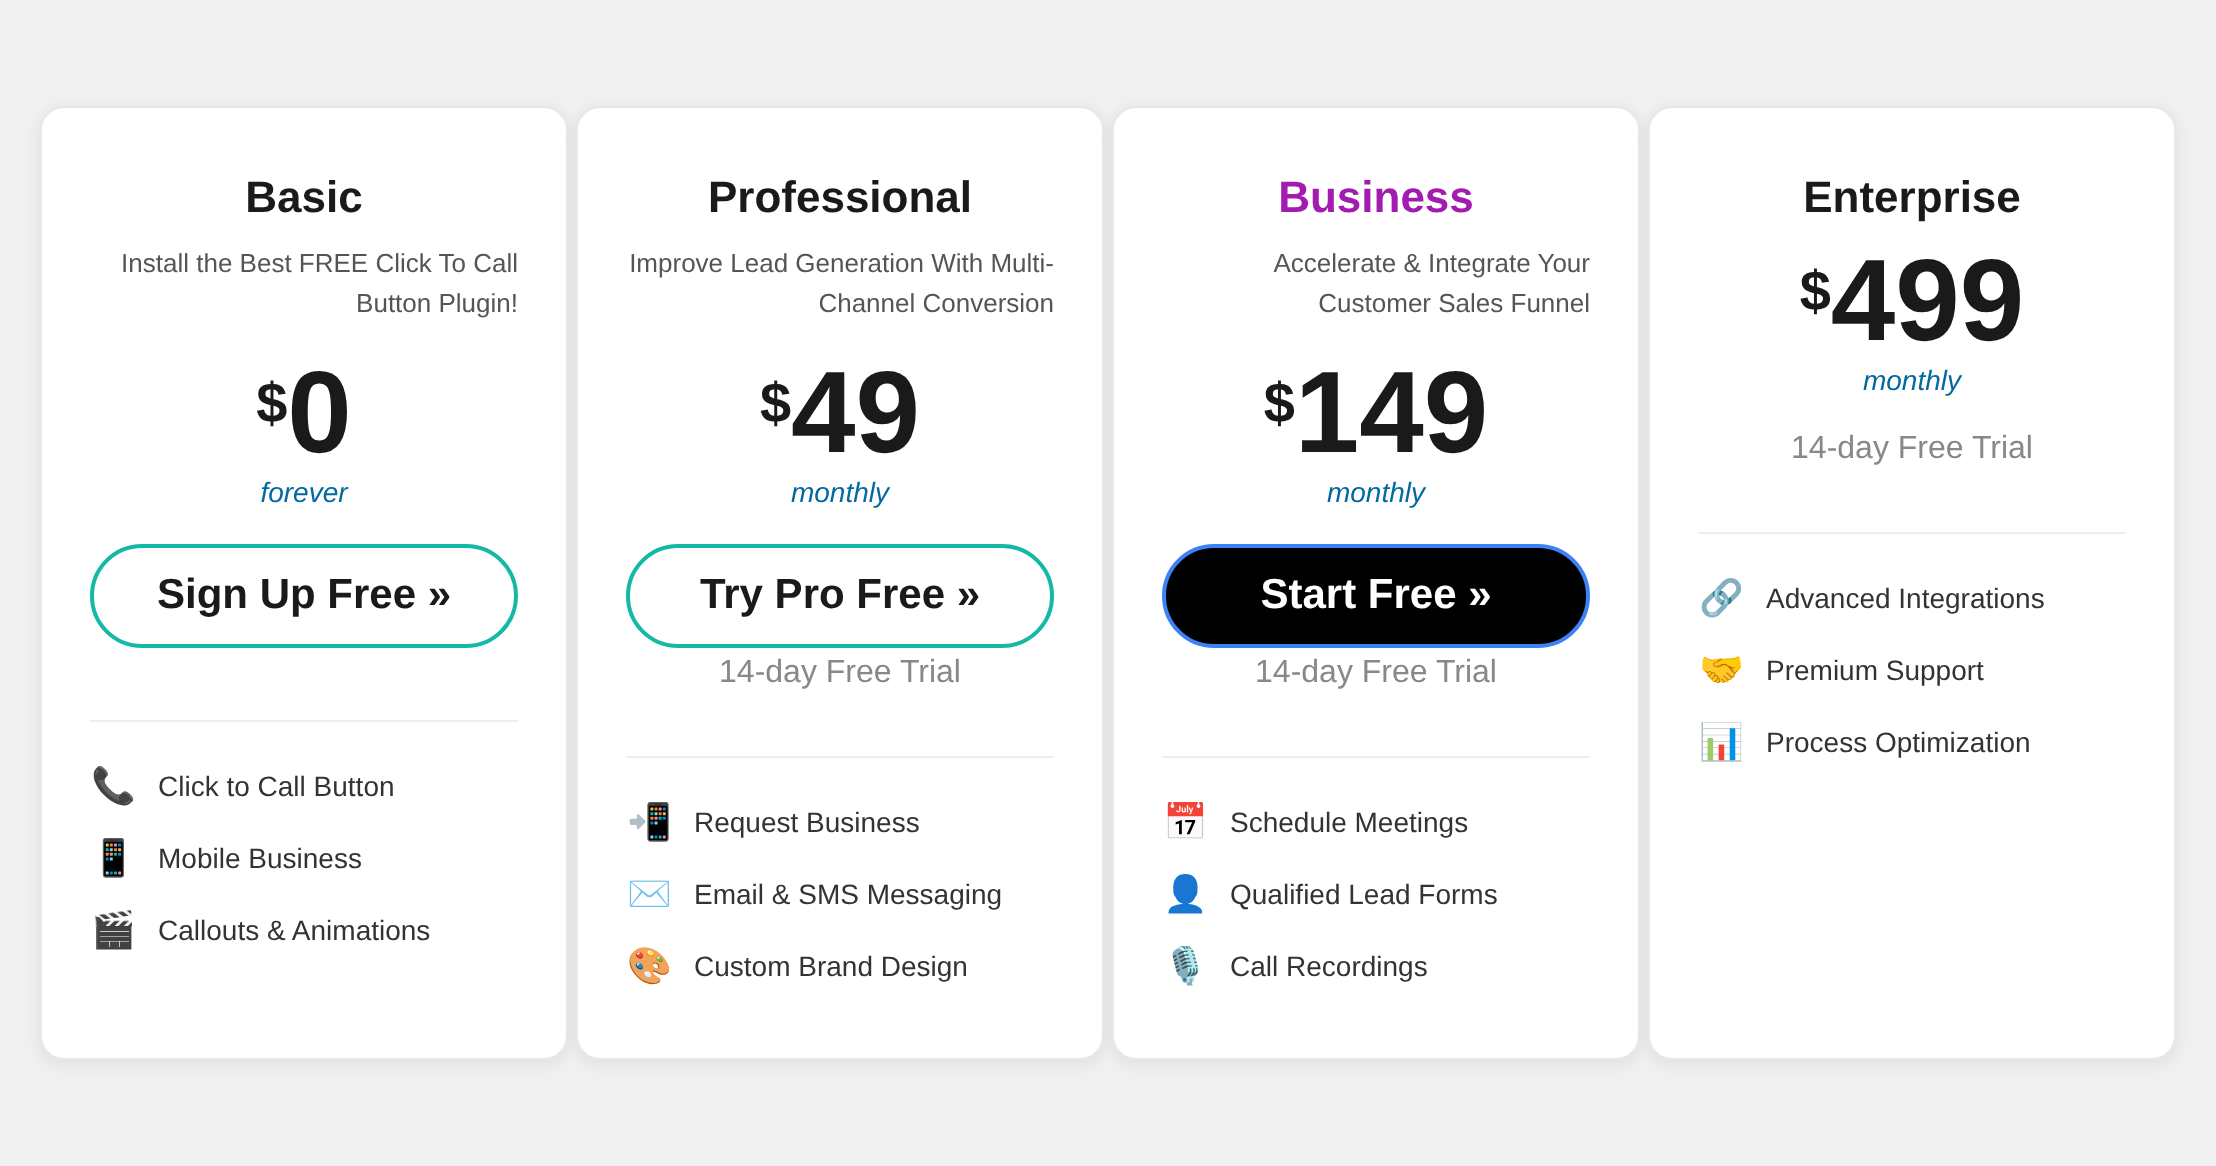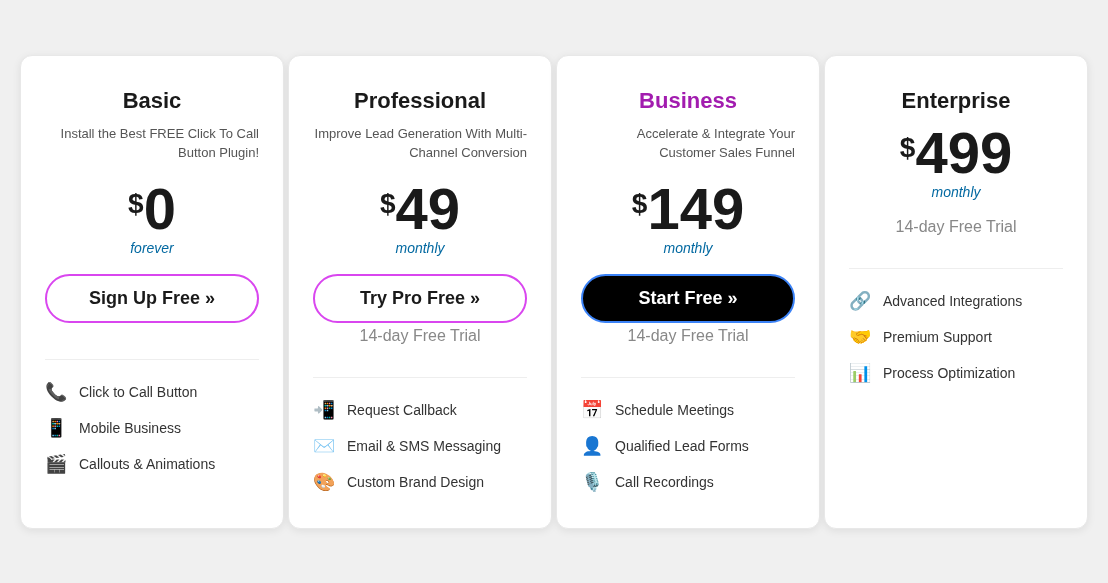--- a/index.html
+++ b/index.html
@@ -64,26 +64,26 @@
       color: #1a1a1a;
       line-height: 1;
     }
     .price-period {
       font-size: 14px;
       font-style: italic;
       color: #0369a1;
       margin-bottom: 18px;
     }
     .cta-btn {
-      border: 2px solid #d946ef;
+      border: 2px solid #14b8a6;
       background: #fff;
       color: #1a1a1a;
       border-radius: 50px;
       padding: 12px 28px;
-      font-size: 18px;
+      font-size: 21px;
       font-weight: 600;
       cursor: pointer;
       width: 100%;
       text-align: center;
       margin-bottom: 4px;
       transition: background 0.2s;
     }
     .cta-btn.primary {
       background: #000000;
       border-color: #3b82f6;
@@ -163,21 +163,21 @@
         <span class="price-amount">49</span>
       </div>
       <div class="price-period">monthly</div>
       <button class="cta-btn ">Try Pro Free »</button>
       <div class="trial-text">14-day Free Trial</div>
       <div class="divider"></div>
       <ul class="features-list">
 
       <li>
         <span class="feat-icon">📲</span>
-        <span>Request Callback</span>
+        <span>Request Business</span>
       </li>
 
       <li>
         <span class="feat-icon">✉️</span>
         <span>Email &amp; SMS Messaging</span>
       </li>
 
       <li>
         <span class="feat-icon">🎨</span>
         <span>Custom Brand Design</span>

